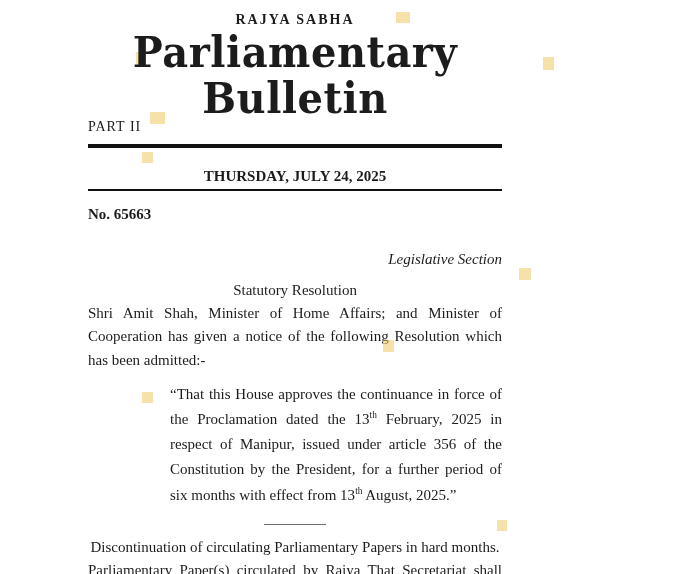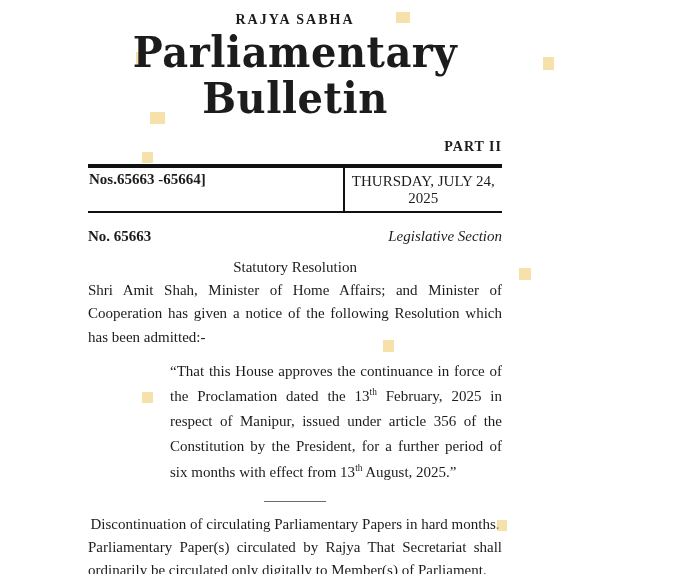--- a/index.html
+++ b/index.html
@@ -16,43 +16,43 @@
   .house {
     text-align:center; font-weight:700; font-size:14px;
     letter-spacing:2px; padding-top:4px;
   }
   .title {
     text-align:center; font-family:"DejaVu Serif","Liberation Serif",serif;
     font-weight:700; font-size:40px; line-height:1.1; margin-top:3px;
     transform:scaleY(1.06); letter-spacing:.5px;
   }
   .part {
-    text-align:right; font-weight:700; font-size:14px;
-    letter-spacing:1px; margin:20px 0 9px;
+    text-align:left; font-weight:400; font-size:14px;
+    letter-spacing:1px; margin:0 0 9px;
   }
   .issue-row {
     display:flex; align-items:stretch;
     border-top:4px solid var(--rule,#111);
     border-bottom:2px solid var(--rule,#111);
   }
   .issue-left {
     flex:0 0 62%; font-weight:700; font-size:15px;
     padding:3px 4px 4px 1px;
     border-right:2px solid var(--rule,#111);
   }
   .issue-right {
-    flex:1; font-weight:400; font-size:15px;
-    text-align:center; padding:5px 0 4px;
+    flex:1; font-weight:700; font-size:15px;
+    text-align:center; padding:20px 0 4px;
   }
   .sec-row {
     display:flex; justify-content:space-between;
     margin-top:15px; font-size:15px;
   }
   .sec-num { font-weight:700; }
-  .sec-label { font-style:italic; }
+  .sec-label { font-style:italic;margin-top:45px; }
   .sec-heading {
     text-align:center; font-weight:400; font-size:15px; margin-top:14px;
   }
   .para {
     margin-top:3px; font-size:15px; line-height:1.55;
     text-align:justify;
   }
   .quote {
     margin:10px 0 12px 82px; font-size:15px; line-height:1.68;
     text-align:justify;
@@ -91,21 +91,20 @@
   <div class="artifact a6"></div>
   <div class="artifact a7"></div>
   <div class="artifact a8"></div>
   <div class="artifact a9"></div>
 
   <div class="house">RAJYA SABHA</div>
   <h1 class="title">Parliamentary Bulletin</h1>
   <div class="part">PART II</div>
 
   <div class="issue-row">
-    <div class="issue-left">Nos.65663 -65664]</div>
     <div class="issue-right">THURSDAY, JULY 24, 2025</div>
   </div>
 
   <section>
     <div class="sec-row">
       <span class="sec-num">No. 65663</span>
       <span class="sec-label">Legislative Section</span>
     </div>
     <h2 class="sec-heading">Statutory Resolution</h2>
     <p class="para">Shri Amit Shah, Minister of Home Affairs; and Minister of Cooperation has given a notice of the following Resolution which has been admitted:-</p>

